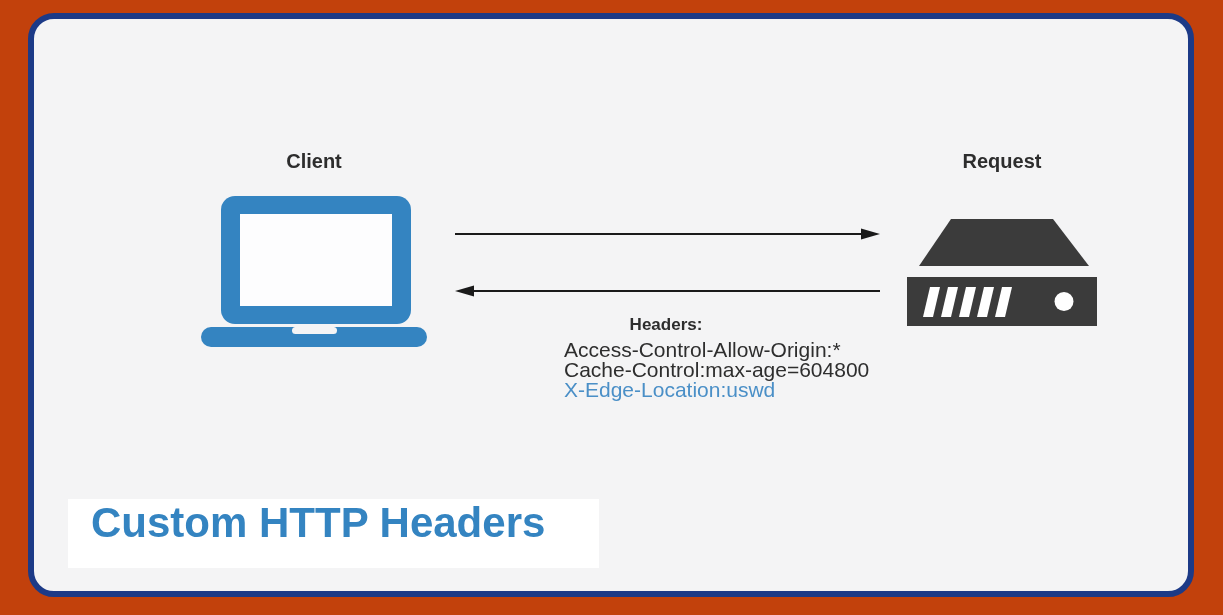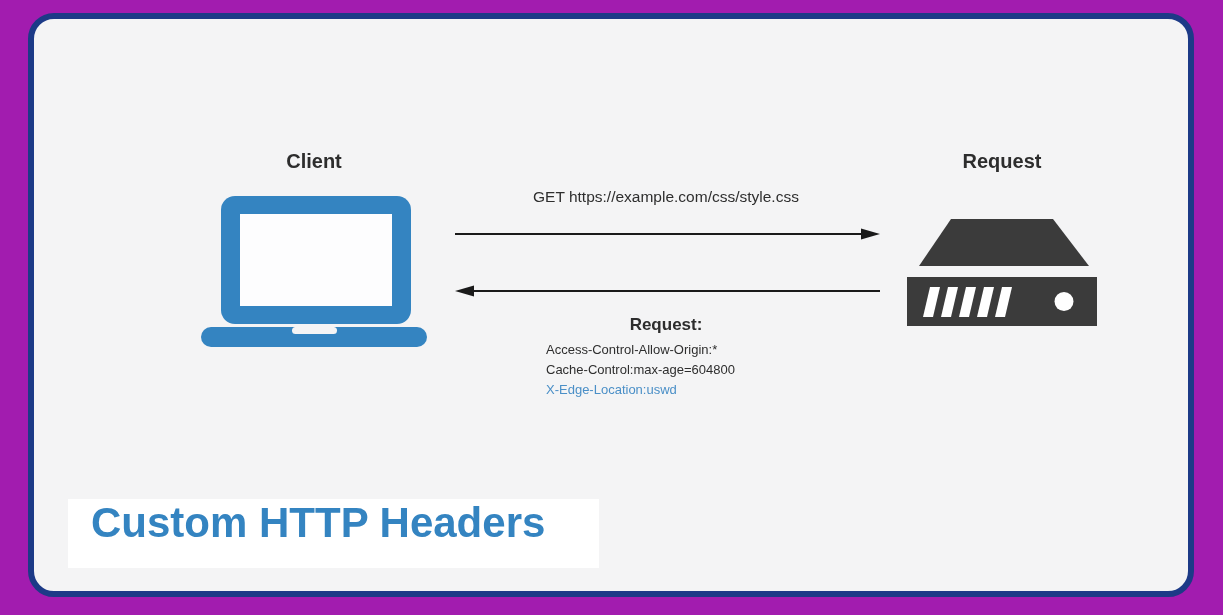--- a/index.html
+++ b/index.html
@@ -3,21 +3,21 @@
 <meta charset="utf-8">
 <style>
   * { margin: 0; padding: 0; box-sizing: border-box; }
   html, body { background: #000; }
   body { font-family: "Liberation Sans", "DejaVu Sans", sans-serif; }
 
   .stage {
     position: relative;
     width: 1223px;
     height: 615px;
-    background: #a21caf;
+    background: #c2410c;
     overflow: hidden;
   }
 
   .card {
     position: absolute;
     left: 28px;
     top: 13px;
     width: 1166px;
     height: 584px;
     background: #f4f4f5;
@@ -60,23 +60,23 @@
     font-size: 15.5px;
     color: #2e2e2e;
   }
 
   .arrow { position: absolute; left: 421px; width: 425px; height: 16px; }
   .arrow-request  { top: 207px; }
   .arrow-response { top: 264px; }
 
   .response-headers {
     position: absolute;
-    left: 512px;
+    left: 530px;
     top: 321px;
-    font-size: 13px;
+    font-size: 21px;
     line-height: 19.8px;
     color: #2e2e2e;
     white-space: nowrap;
   }
   .response-headers .hdr.custom { color: #4a8fc7; }
 
   .title-banner {
     position: absolute;
     left: 34px;
     top: 480px;
@@ -114,33 +114,32 @@
       <polygon points="44,0 146,0 182,47 12,47" fill="#3b3b3b"></polygon>
       <rect x="0" y="58" width="190" height="49" fill="#3b3b3b"></rect>
       <polygon points="23,68 33,68 26,98 16,98" fill="#ffffff"></polygon>
       <polygon points="41,68 51,68 44,98 34,98" fill="#ffffff"></polygon>
       <polygon points="59,68 69,68 62,98 52,98" fill="#ffffff"></polygon>
       <polygon points="77,68 87,68 80,98 70,98" fill="#ffffff"></polygon>
       <polygon points="95,68 105,68 98,98 88,98" fill="#ffffff"></polygon>
       <circle cx="157" cy="82.5" r="9.5" fill="#ffffff"></circle>
     </svg>
 
-    <div class="request-url">GET https://example.com/css/style.css</div>
 
     <svg class="arrow arrow-request" viewBox="0 0 425 16" xmlns="http://www.w3.org/2000/svg">
       <line x1="0" y1="8" x2="410" y2="8" stroke="#1a1a1a" stroke-width="2"></line>
       <polygon points="425,8 406,2.5 406,13.5" fill="#1a1a1a"></polygon>
     </svg>
 
     <svg class="arrow arrow-response" viewBox="0 0 425 16" xmlns="http://www.w3.org/2000/svg">
       <line x1="15" y1="8" x2="425" y2="8" stroke="#1a1a1a" stroke-width="2"></line>
       <polygon points="0,8 19,2.5 19,13.5" fill="#1a1a1a"></polygon>
     </svg>
 
-    <div class="msg-label response-label">Request:</div>
+    <div class="msg-label response-label">Headers:</div>
 
     <div class="response-headers">
       <div class="hdr">Access-Control-Allow-Origin:*</div>
       <div class="hdr">Cache-Control:max-age=604800</div>
       <div class="hdr custom">X-Edge-Location:uswd</div>
     </div>
 
     <div class="title-banner">
       <div class="page-title">Custom HTTP Headers</div>
     </div>

